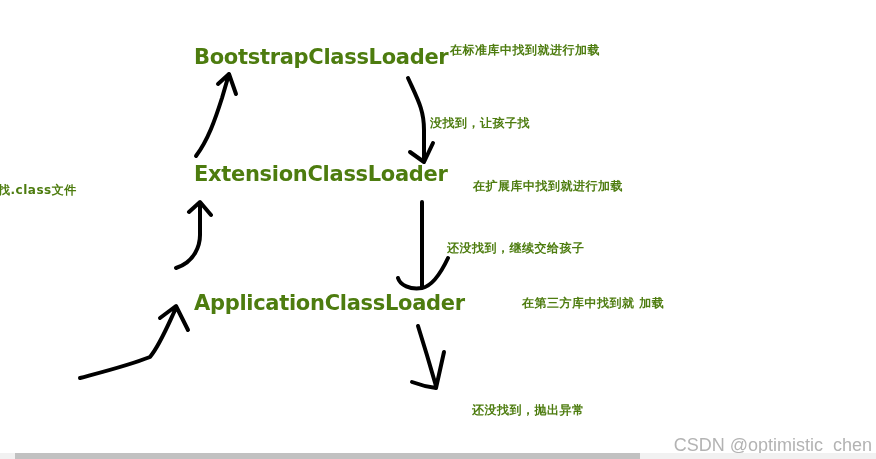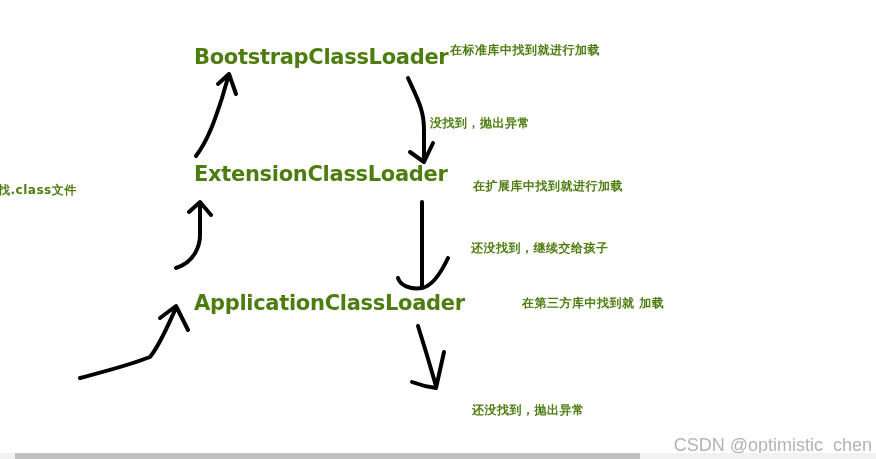--- a/index.html
+++ b/index.html
@@ -44,26 +44,26 @@
   <path d="M422 202 L422 288 M398 278 C400 285 410 290 422 288 C432 286 440 275 448 258"></path>
 
   <path d="M418 326 C424 345 430 365 436 386 M412 382 C420 385 428 387 436 388 L444 352"></path>
 </svg>
 
 <div class="lbl note" style="left:-2px; top:184px;">找.class文件</div>
 
 <div class="lbl loader" style="left:194px; top:47px;">BootstrapClassLoader</div>
 <div class="lbl note" style="left:450px; top:44px;">在标准库中找到就进行加载</div>
 
-<div class="lbl note" style="left:430px; top:117px;">没找到，抛出异常</div>
+<div class="lbl note" style="left:430px; top:117px;">没找到，让孩子找</div>
 
 <div class="lbl loader" style="left:194px; top:164px;">ExtensionClassLoader</div>
 <div class="lbl note" style="left:473px; top:180px;">在扩展库中找到就进行加载</div>
 
-<div class="lbl note" style="left:471px; top:242px;text-align:center;">还没找到，继续交给孩子</div>
+<div class="lbl note" style="left:447px; top:242px;text-align:center;">还没找到，继续交给孩子</div>
 
 <div class="lbl loader" style="left:194px; top:293px;">ApplicationClassLoader</div>
 <div class="lbl note" style="left:474px; top:297px;margin-left:48px;">在第三方库中找到就 加载</div>
 
 <div class="lbl note" style="left:472px; top:404px;">还没找到，抛出异常</div>
 
 <div class="watermark">CSDN @optimistic_chen</div>
 
 <div class="hscroll">
   <div class="hscroll-thumb"></div>

